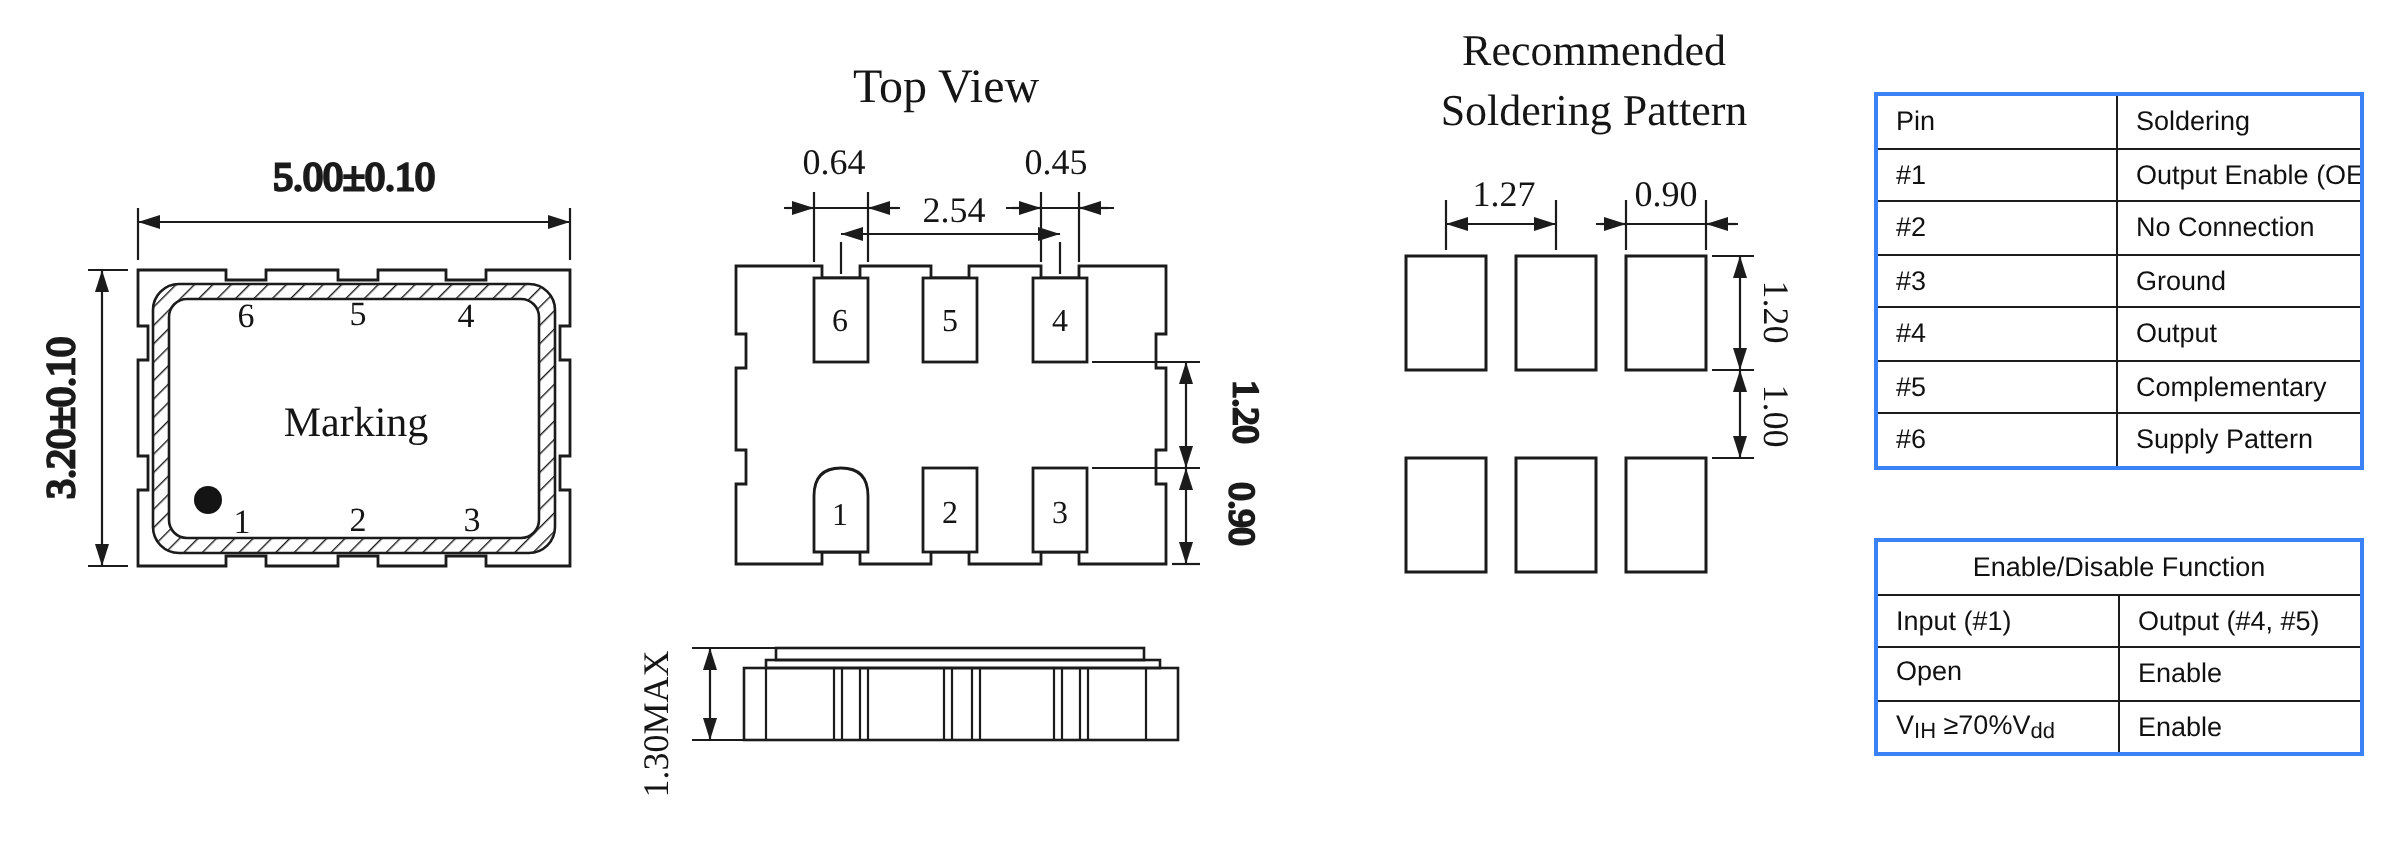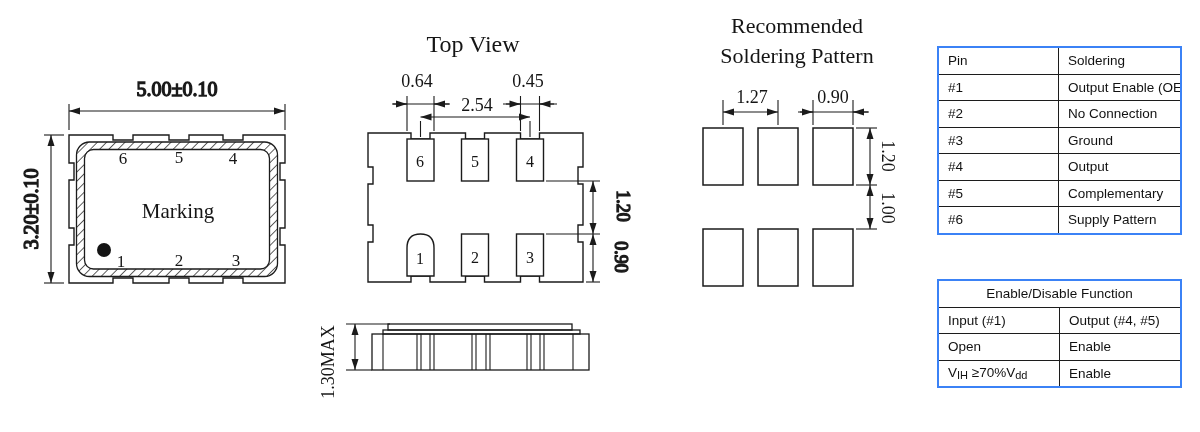--- a/index.html
+++ b/index.html
@@ -15,21 +15,21 @@
   .t-title{font-size:24px;}
   .t-sold{font-size:22px;}
   
   .dtable{position:absolute;border-collapse:collapse;table-layout:fixed;
           font-family:"Liberation Sans", sans-serif;font-size:13.5px;color:#111;
           background:#fff;}
   .dtable td{border:1.5px solid #1c1c1c;height:25.5px;padding:0 0 0 9px;
              vertical-align:middle;white-space:nowrap;overflow:hidden;}
   .dtable{border:2px solid #3b82f6;}
   #pin-table{left:937px;top:46px;width:245px;}
-  #enable-table{left:937px;top:279px;width:245px;}
+  #enable-table{left:937px;top:269px;width:245px;}
   .col-a{width:110px;}
   .cell-center{text-align:center;padding:0 !important;}
   .subs{font-size:11px;vertical-align:-2px;letter-spacing:0;}
 </style>
 </head>
 <body>
 
 <div id="stage">
 
 <svg id="drawing" width="1200" height="432" viewBox="0 0 1200 432">

